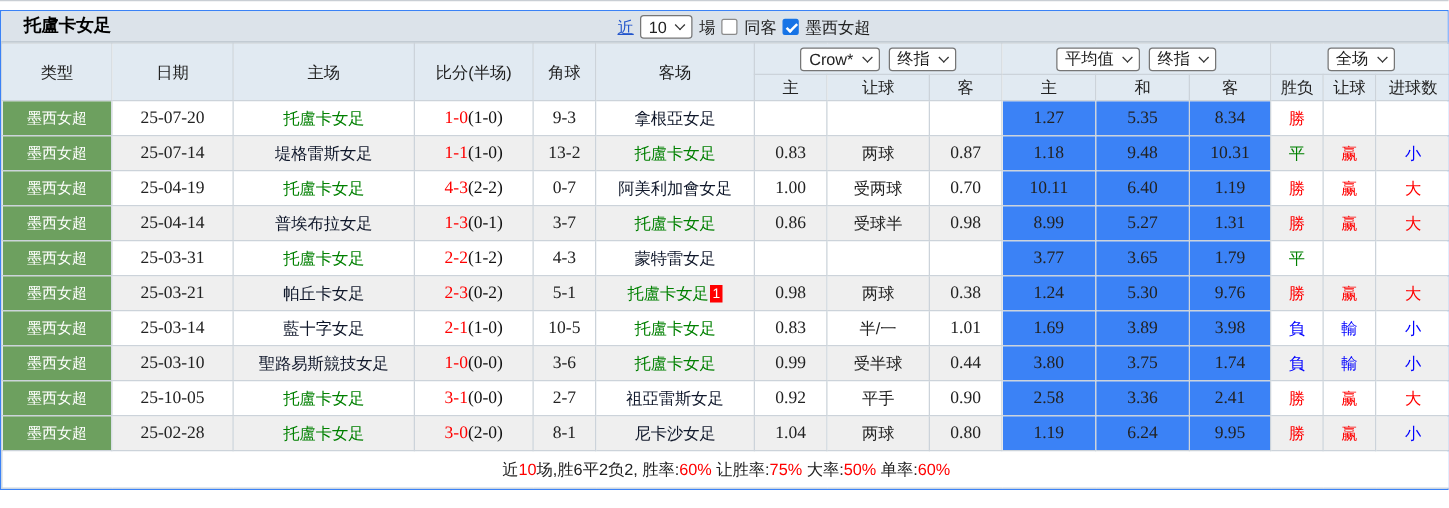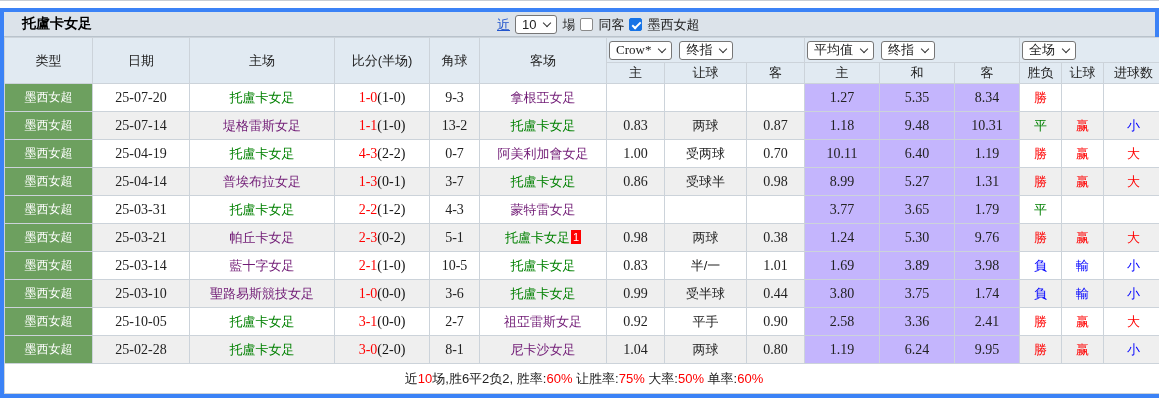--- a/index.html
+++ b/index.html
@@ -5,21 +5,21 @@
   * { box-sizing: border-box; }
   body {
     margin: 0;
     background: #ffffff;
     font-family: "Liberation Sans", sans-serif;
     color: #222;
   }
   .topline { border-top: 1px solid #c9ced4; height: 8px; }
   .widget {
     width: 1159px;
-    border: 4px solid #3b82f6;
+    border: 1px solid #3b82f6;
   }
   
   .title-bar {
     height: 25px;
     background: #dce3ea;
     position: relative;
     display: flex;
     align-items: center;
     border-bottom: 1px solid #b9c3cc;
   }
@@ -80,27 +80,27 @@
   th, td {
     border: 1px solid #ccd3da;
     text-align: center;
     overflow: hidden;
     white-space: nowrap;
     padding: 0 2px;
   }
   thead th { background: #e1eaf2; font-weight: normal; font-size: 13px; color: #222; }
   thead tr.sel-row th { height: 25px; }
   thead tr.sub-row th { height: 21px; }
-  .selwrap { display: flex; align-items: center; gap: 7px; font-family: Liberation Serif, serif; }
+  .selwrap { display: flex; justify-content: center; align-items: center; gap: 7px; }
   tbody td { height: 28px; font-size: 13px; background: #fff; }
   .num, .num span { font-family: "Liberation Serif", serif; font-size: 14px; }
   tr.stripe td { background: #efefef; }
   tbody td.c-league { background: #6da05f; color: #fff; font-size: 12px; }
-  tbody td.c-avg { background: #c4b5fd; }
-  .team { color: #701a75; }
+  tbody td.c-avg { background: #3b82f6; }
+  .team { color: #0f172a; }
   .team.green { color: #008000; }
   .ft { color: #ff0000; }
   .ht { color: #111; }
   .badge {
     display: none;
     background: #ff0000;
     color: #fff;
     font-size: 11px;
     line-height: 14px;
     padding: 0 2px;

